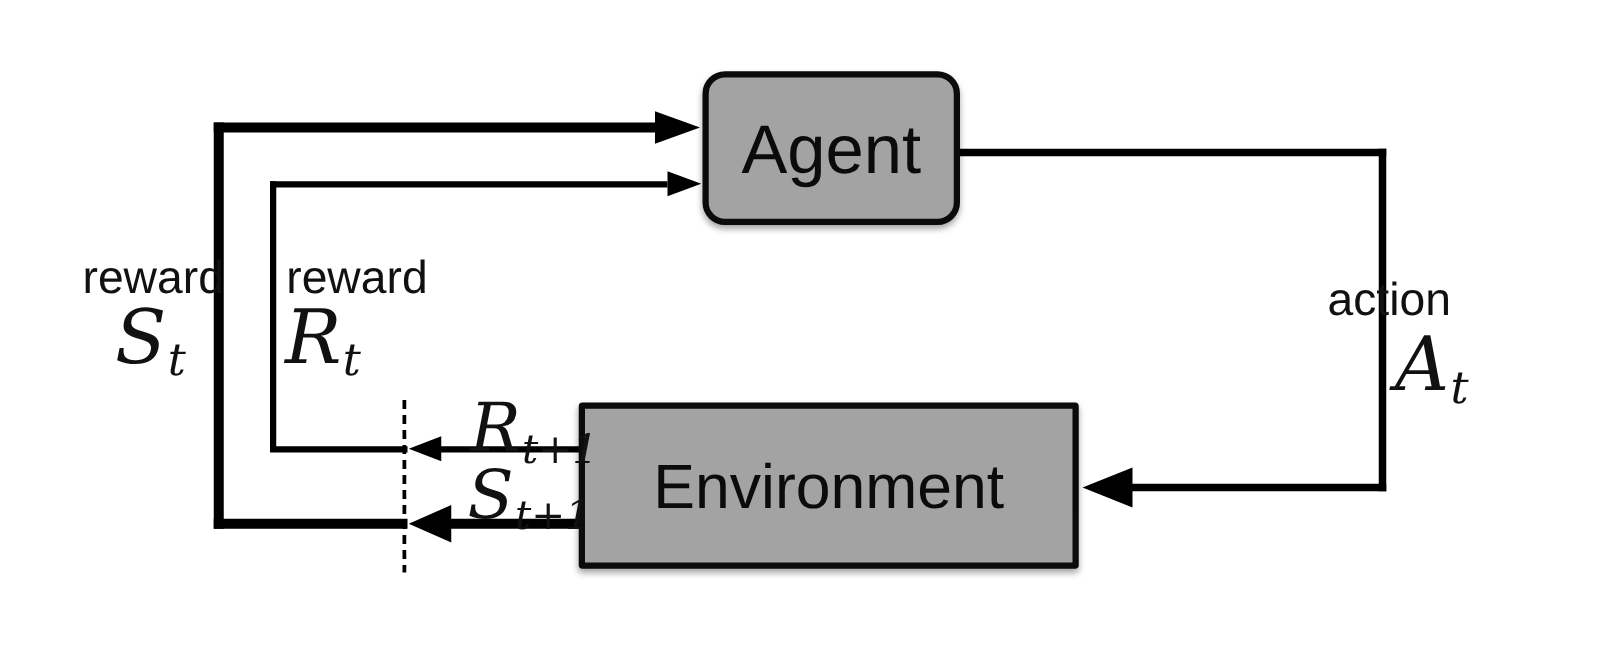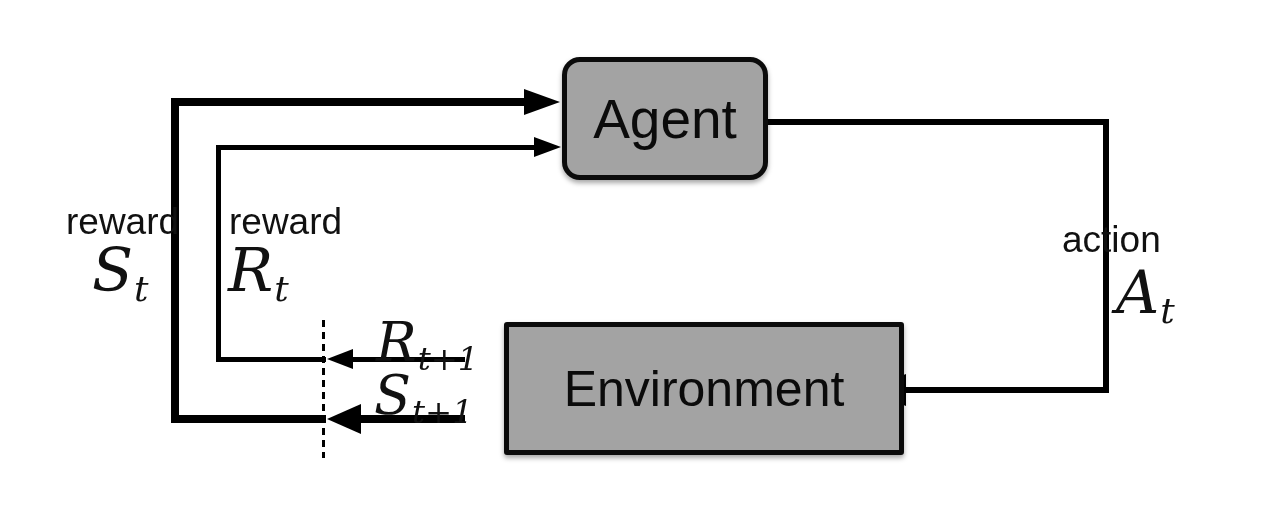--- a/index.html
+++ b/index.html
@@ -30,21 +30,20 @@
     left: 562px; top: 57px;
     width: 196px; height: 113px;
     border-radius: 18px;
     font-size: 55px;
   }
   .box.environment {
     left: 463px; top: 322px;
     width: 390px; height: 123px;
     border-radius: 3px;
     font-size: 50px;
-    margin-left: 41px;
   }
   
   .line {
     position: absolute;
     background: #000000;
   }
   .tri {
     position: absolute;
     width: 0; height: 0;
   }

